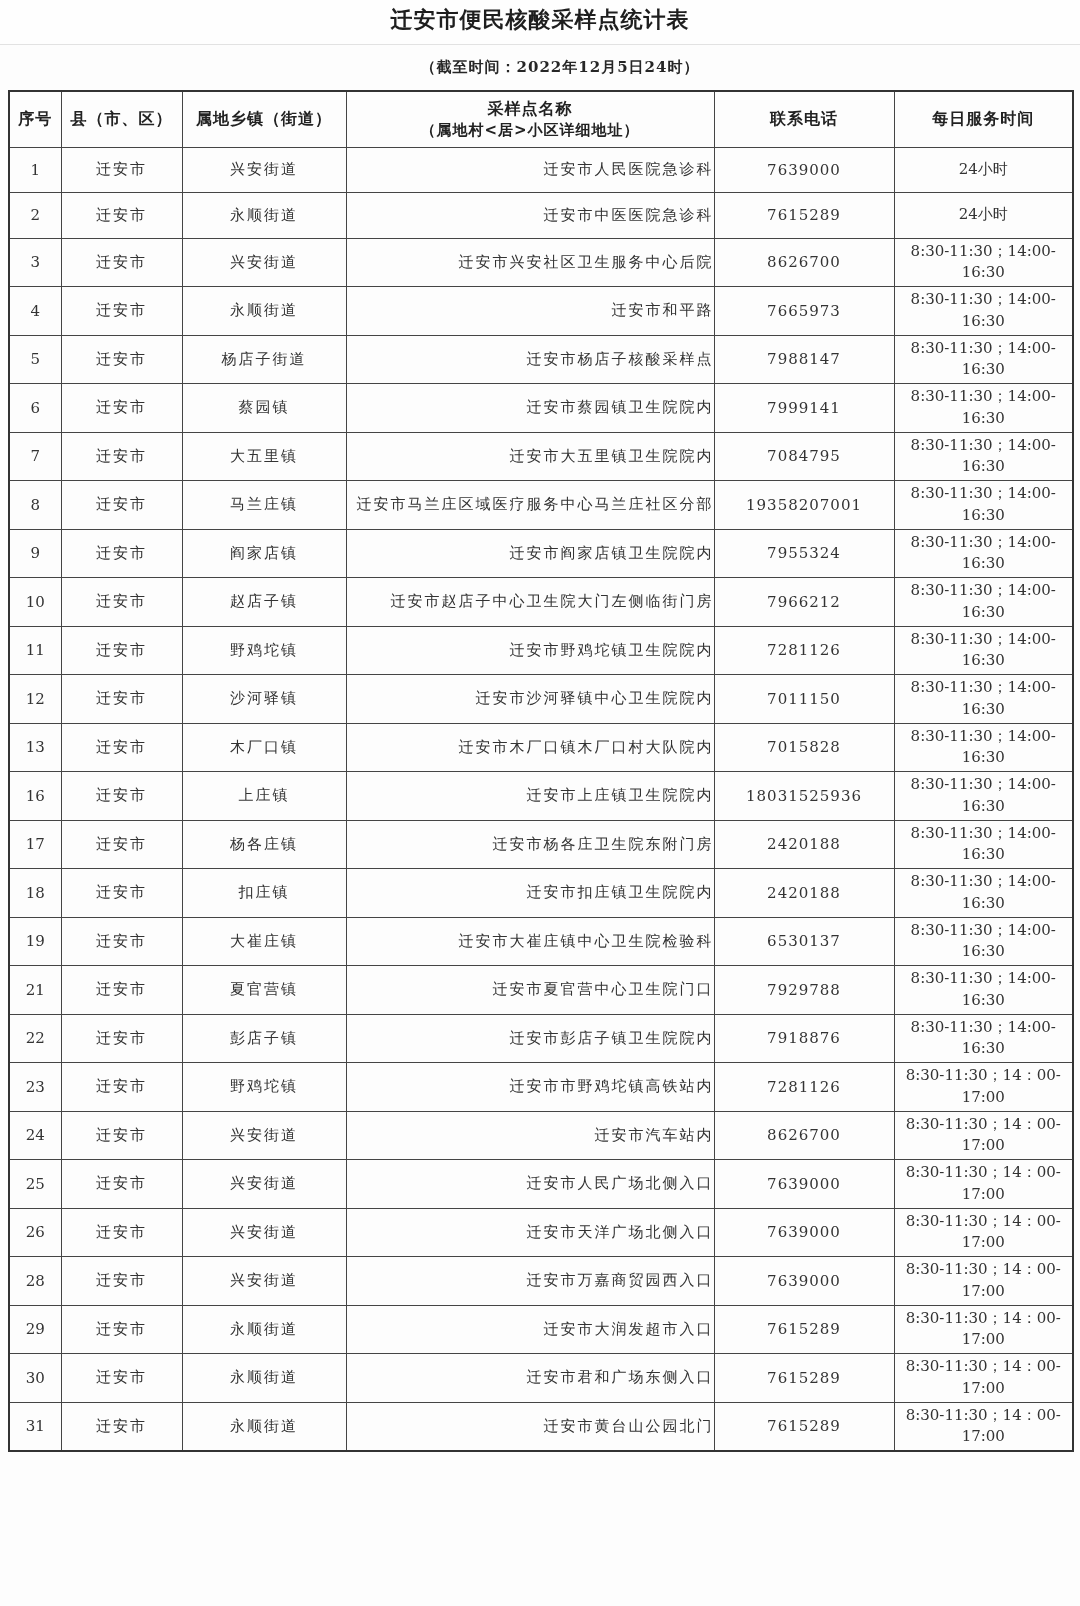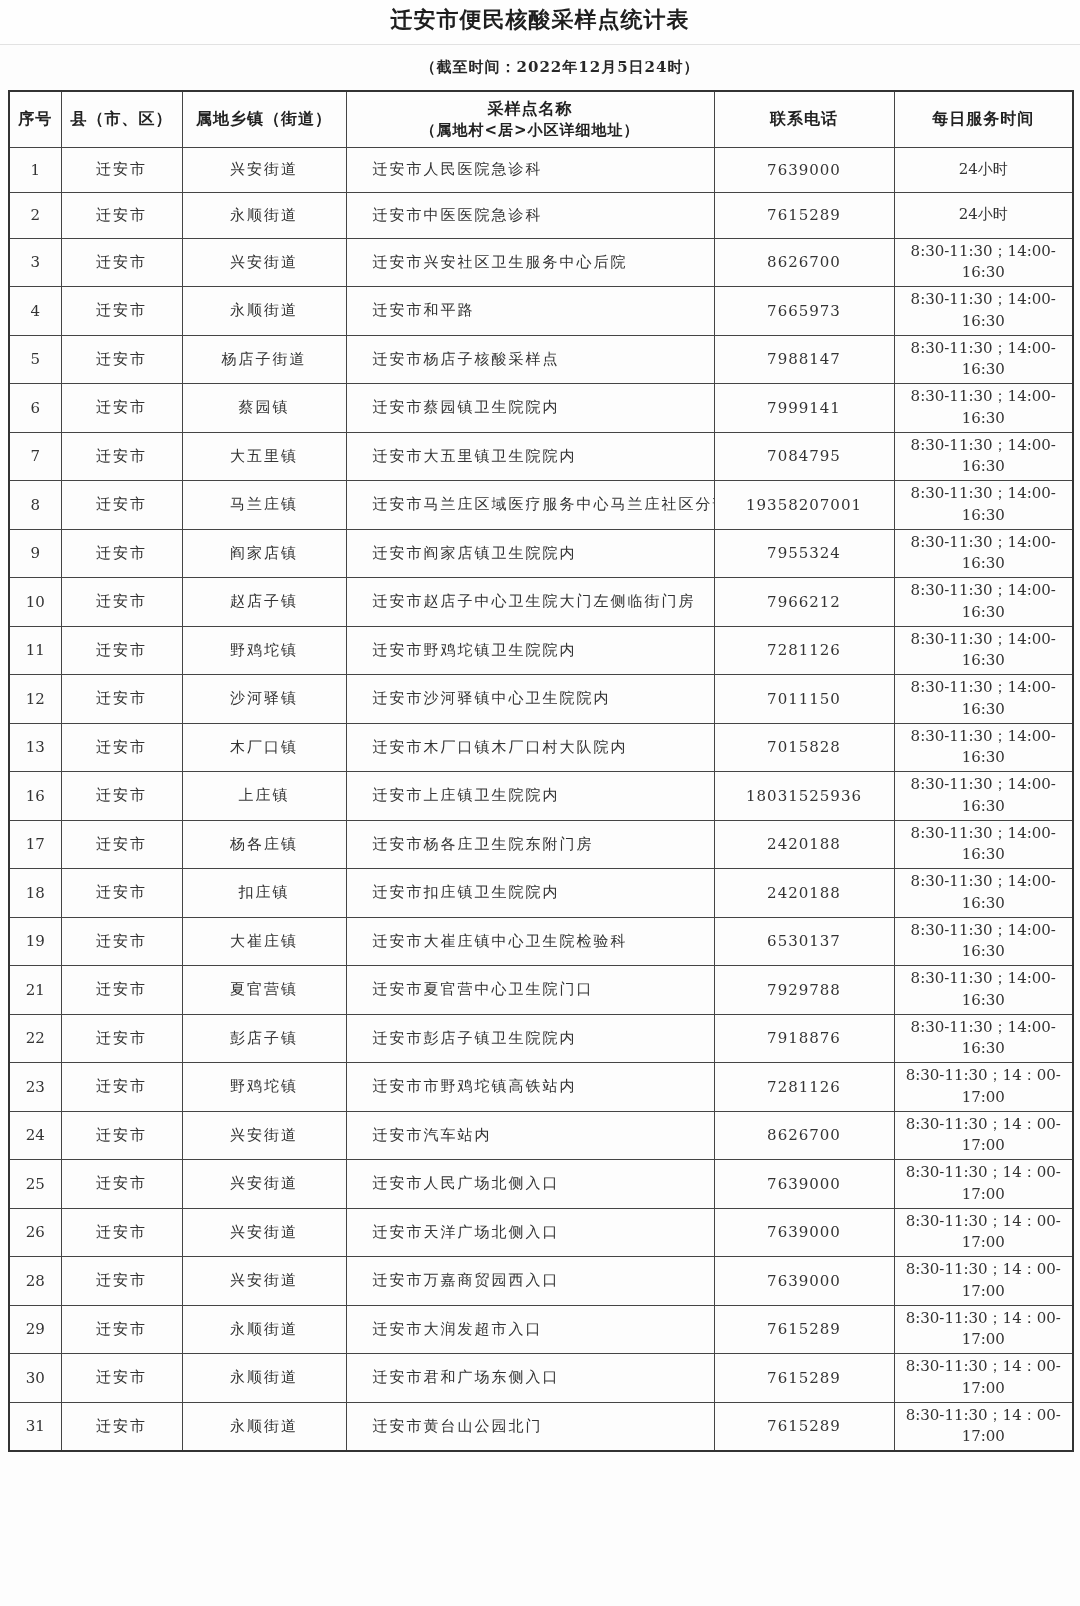--- a/index.html
+++ b/index.html
@@ -71,22 +71,22 @@
   tbody td {
     height: 45.5px;
     font-family: "DejaVu Serif", serif;
     font-size: 15px;
     color: #333;
     text-align: center;
     vertical-align: middle;
   }
   tbody td.col-index { font-size: 15px; }
   tbody td.col-site {
-    text-align: left;
-    padding-left: 26px;
+    text-align: right;
+    padding-left: 2px;
     white-space: nowrap;
     overflow: hidden;
     letter-spacing: 2px;
   }
   tbody td.col-county,
   tbody td.col-township { letter-spacing: 2px; }
   tbody td.col-phone { letter-spacing: 1px; }
   tbody td.col-hours {
     font-size: 15px;
     line-height: 1.45;

